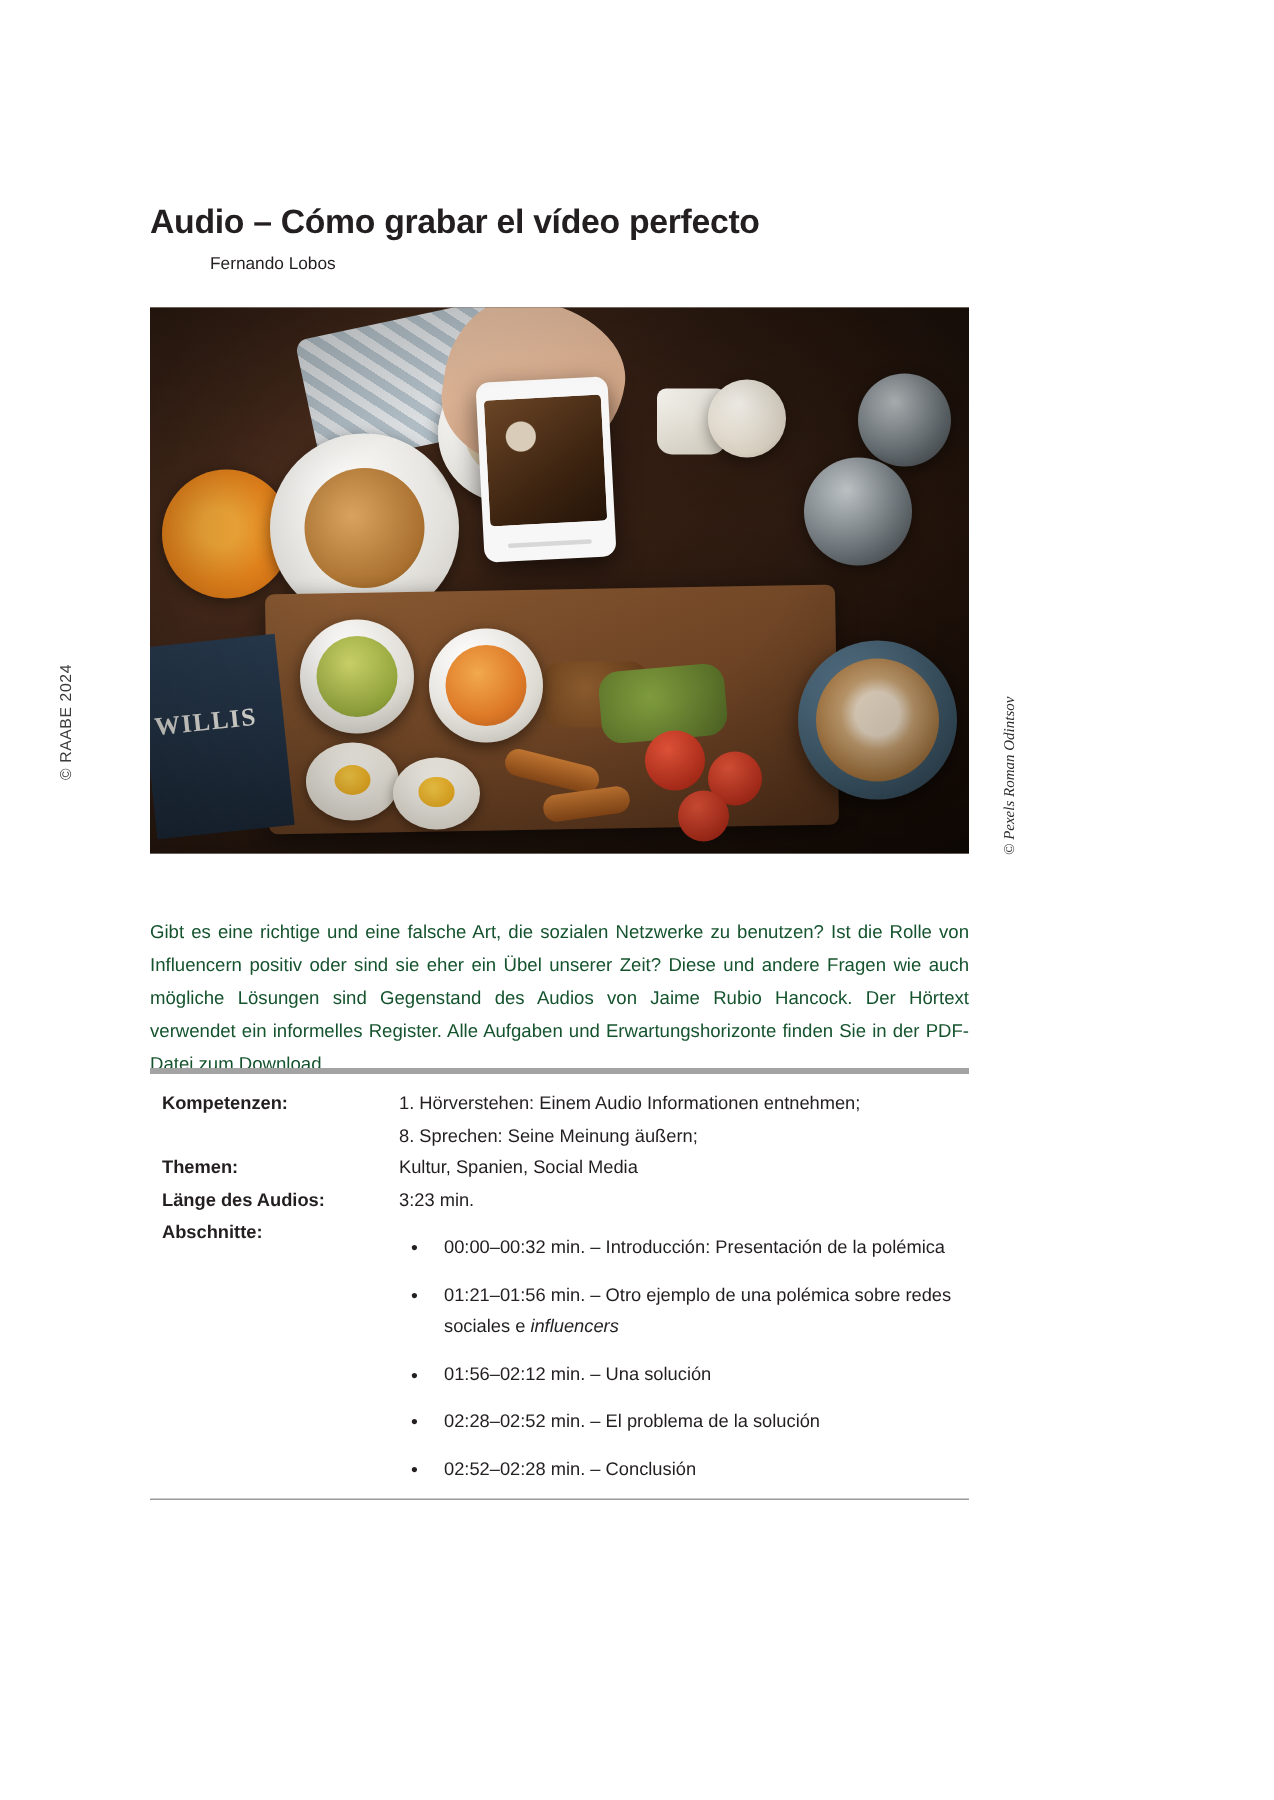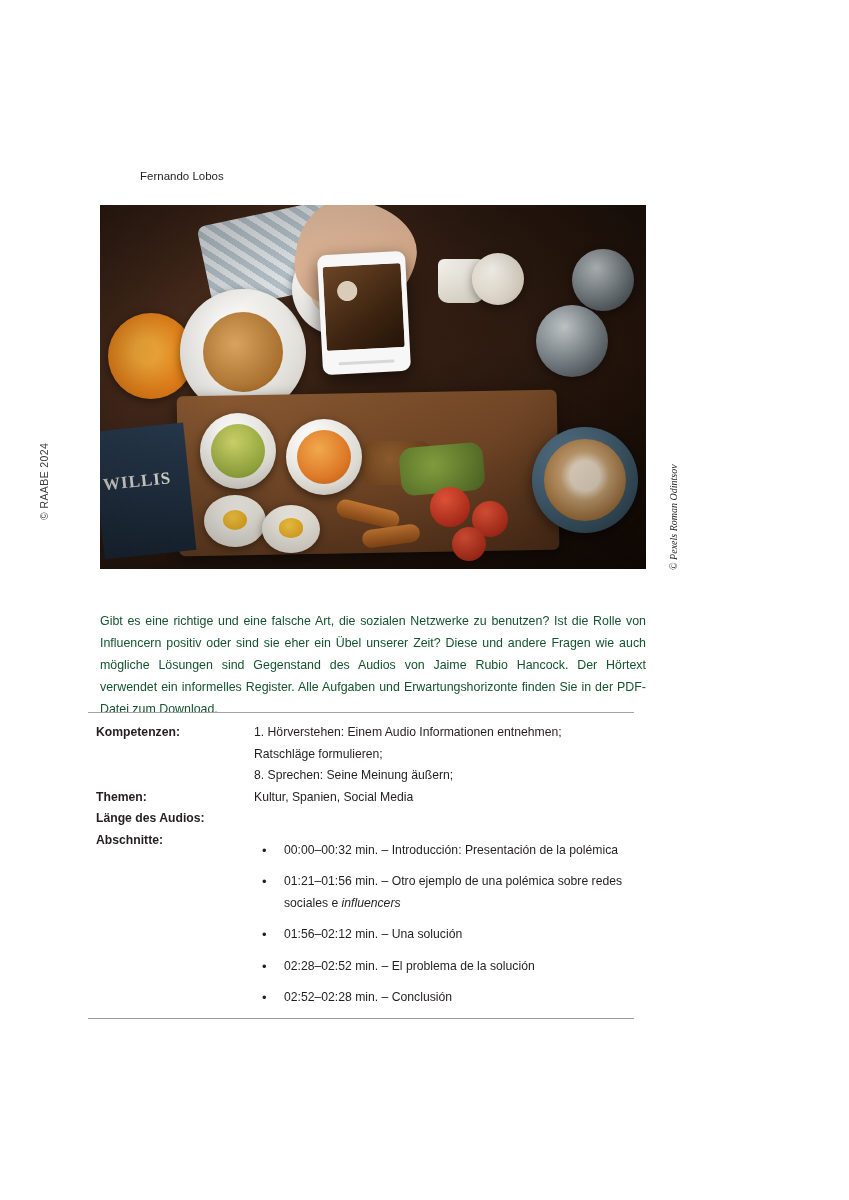--- a/index.html
+++ b/index.html
@@ -309,24 +309,24 @@
     width: 546px;
     font-size: 12.4px;
     line-height: 22px;
     text-align: justify;
     color: #14532d;
   }
 
   
   .info-table {
     position: absolute;
-    left: 88px;
+    left: 100px;
     top: 712px;
     width: 546px;
-    border-top: 1px solid #a3a3a3;
+    border-top: 4px solid #a3a3a3;
     border-bottom: 1px solid #9b9b9b;
     padding: 9px 0 9px 0;
   }
   .row {
     display: flex;
     align-items: flex-start;
   }
   .row .lbl {
     width: 166px;
     flex: 0 0 166px;
@@ -364,20 +364,21 @@
   }
   .bullets li em { font-style: italic; }
 </style>
 </head>
 <body>
 
 <div class="page">
 
   <div class="left-copyright">© RAABE 2024</div>
 
+  <h1 class="doc-title">Audio – Cómo grabar el vídeo perfecto</h1>
   <div class="doc-author">Fernando Lobos</div>
 
   <div class="photo-wrap">
     <div class="photo">
       <div class="napkin"></div>
       <div class="flower"></div>
       <div class="bread br1"></div>
       <div class="bread br2"></div>
       <div class="plate p1"></div>
       <div class="plate p2"></div>
@@ -417,32 +418,32 @@
   <div class="photo-credit">© Pexels Roman Odintsov</div>
 
   <p class="intro">Gibt es eine richtige und eine falsche Art, die sozialen Netzwerke zu benutzen? Ist die Rolle von Influencern positiv oder sind sie eher ein Übel unserer Zeit? Diese und andere Fragen wie auch mögliche Lösungen sind Gegenstand des Audios von Jaime Rubio Hancock. Der Hörtext verwendet ein informelles Register. Alle Aufgaben und Erwartungshorizonte finden Sie in der PDF-Datei zum Download.</p>
 
   <div class="info-table">
 
     <div class="row">
       <div class="lbl">Kompetenzen:</div>
       <div class="val">
         <span class="val-line">1. Hörverstehen: Einem Audio Informationen entnehmen;</span>
-        <span class="val-line">Ratschläge formulieren;</span>
         <span class="val-line">8. Sprechen: Seine Meinung äußern;</span>
       </div>
     </div>
 
     <div class="row">
       <div class="lbl">Themen:</div>
       <div class="val">Kultur, Spanien, Social Media</div>
     </div>
 
     <div class="row">
       <div class="lbl">Länge des Audios:</div>
+      <div class="val">3:23 min.</div>
     </div>
 
     <div class="row">
       <div class="lbl">Abschnitte:</div>
       <div class="val">
         <ul class="bullets">
           <li><span>00:00–00:32 min. – Introducción: Presentación de la polémica</span></li>
           <li><span>01:21–01:56 min. – Otro ejemplo de una polémica sobre redes sociales e </span><em>influencers</em></li>
           <li><span>01:56–02:12 min. – Una solución</span></li>
           <li><span>02:28–02:52 min. – El problema de la solución</span></li>

